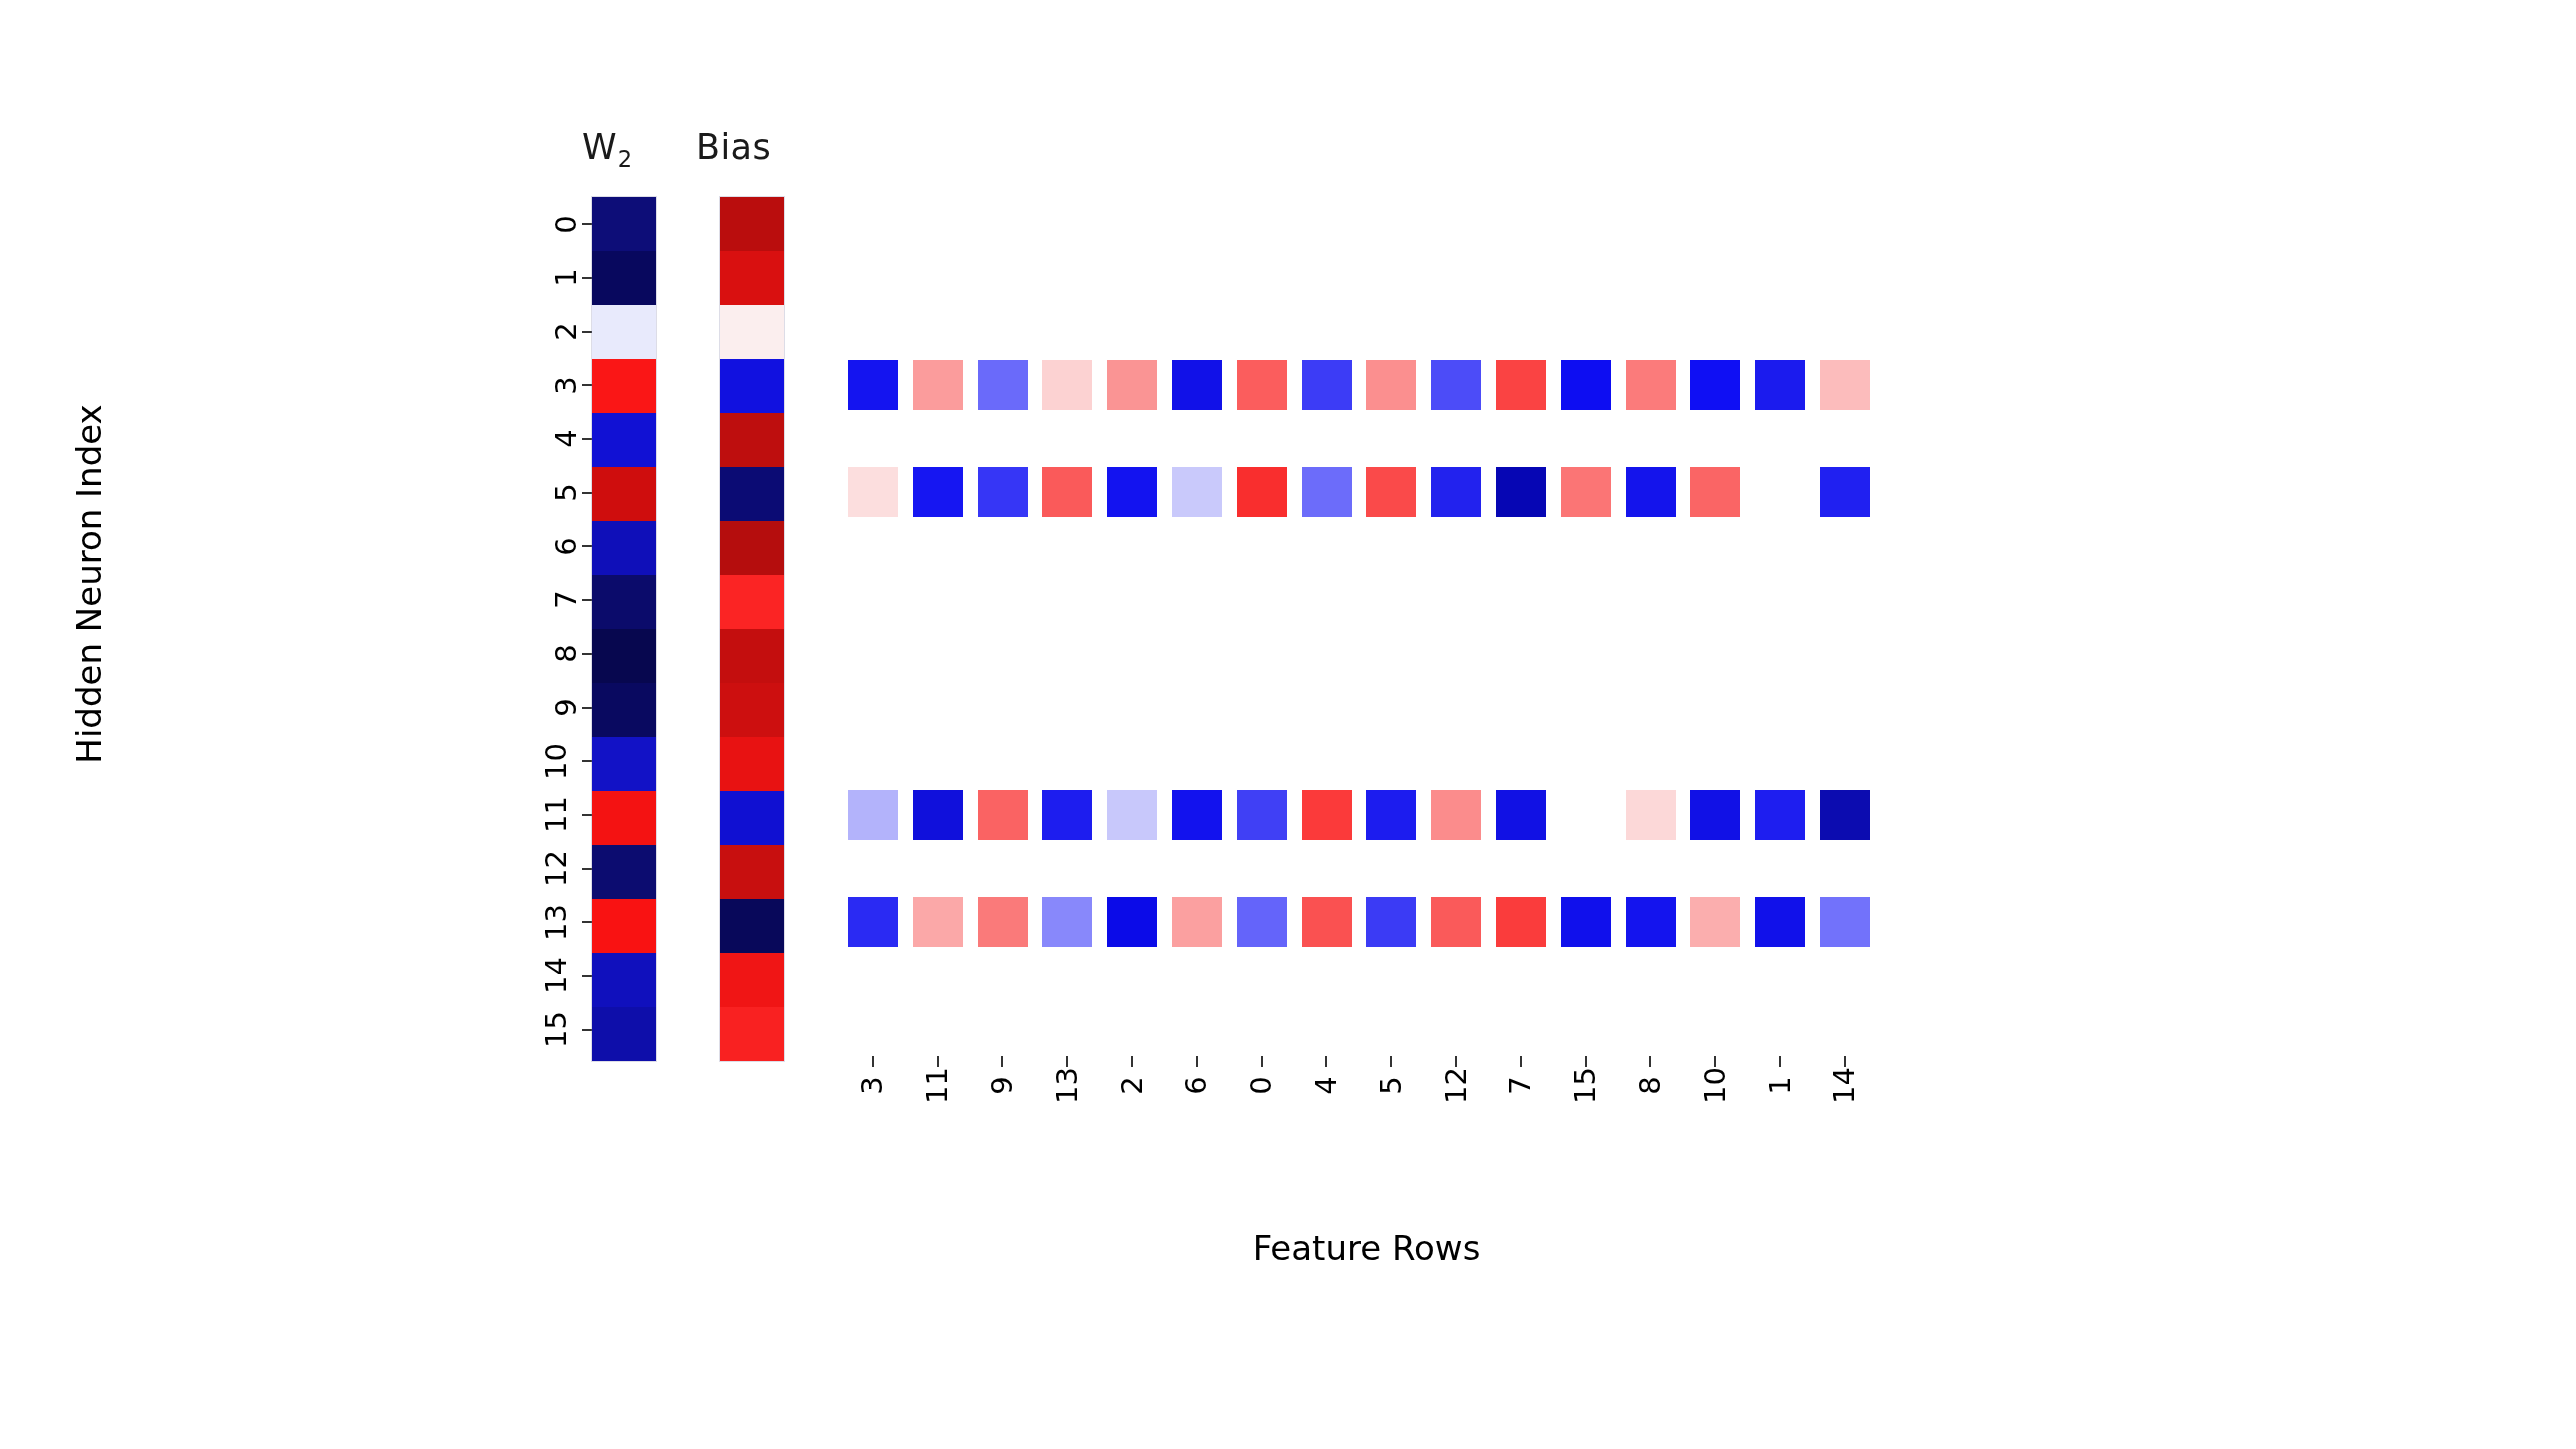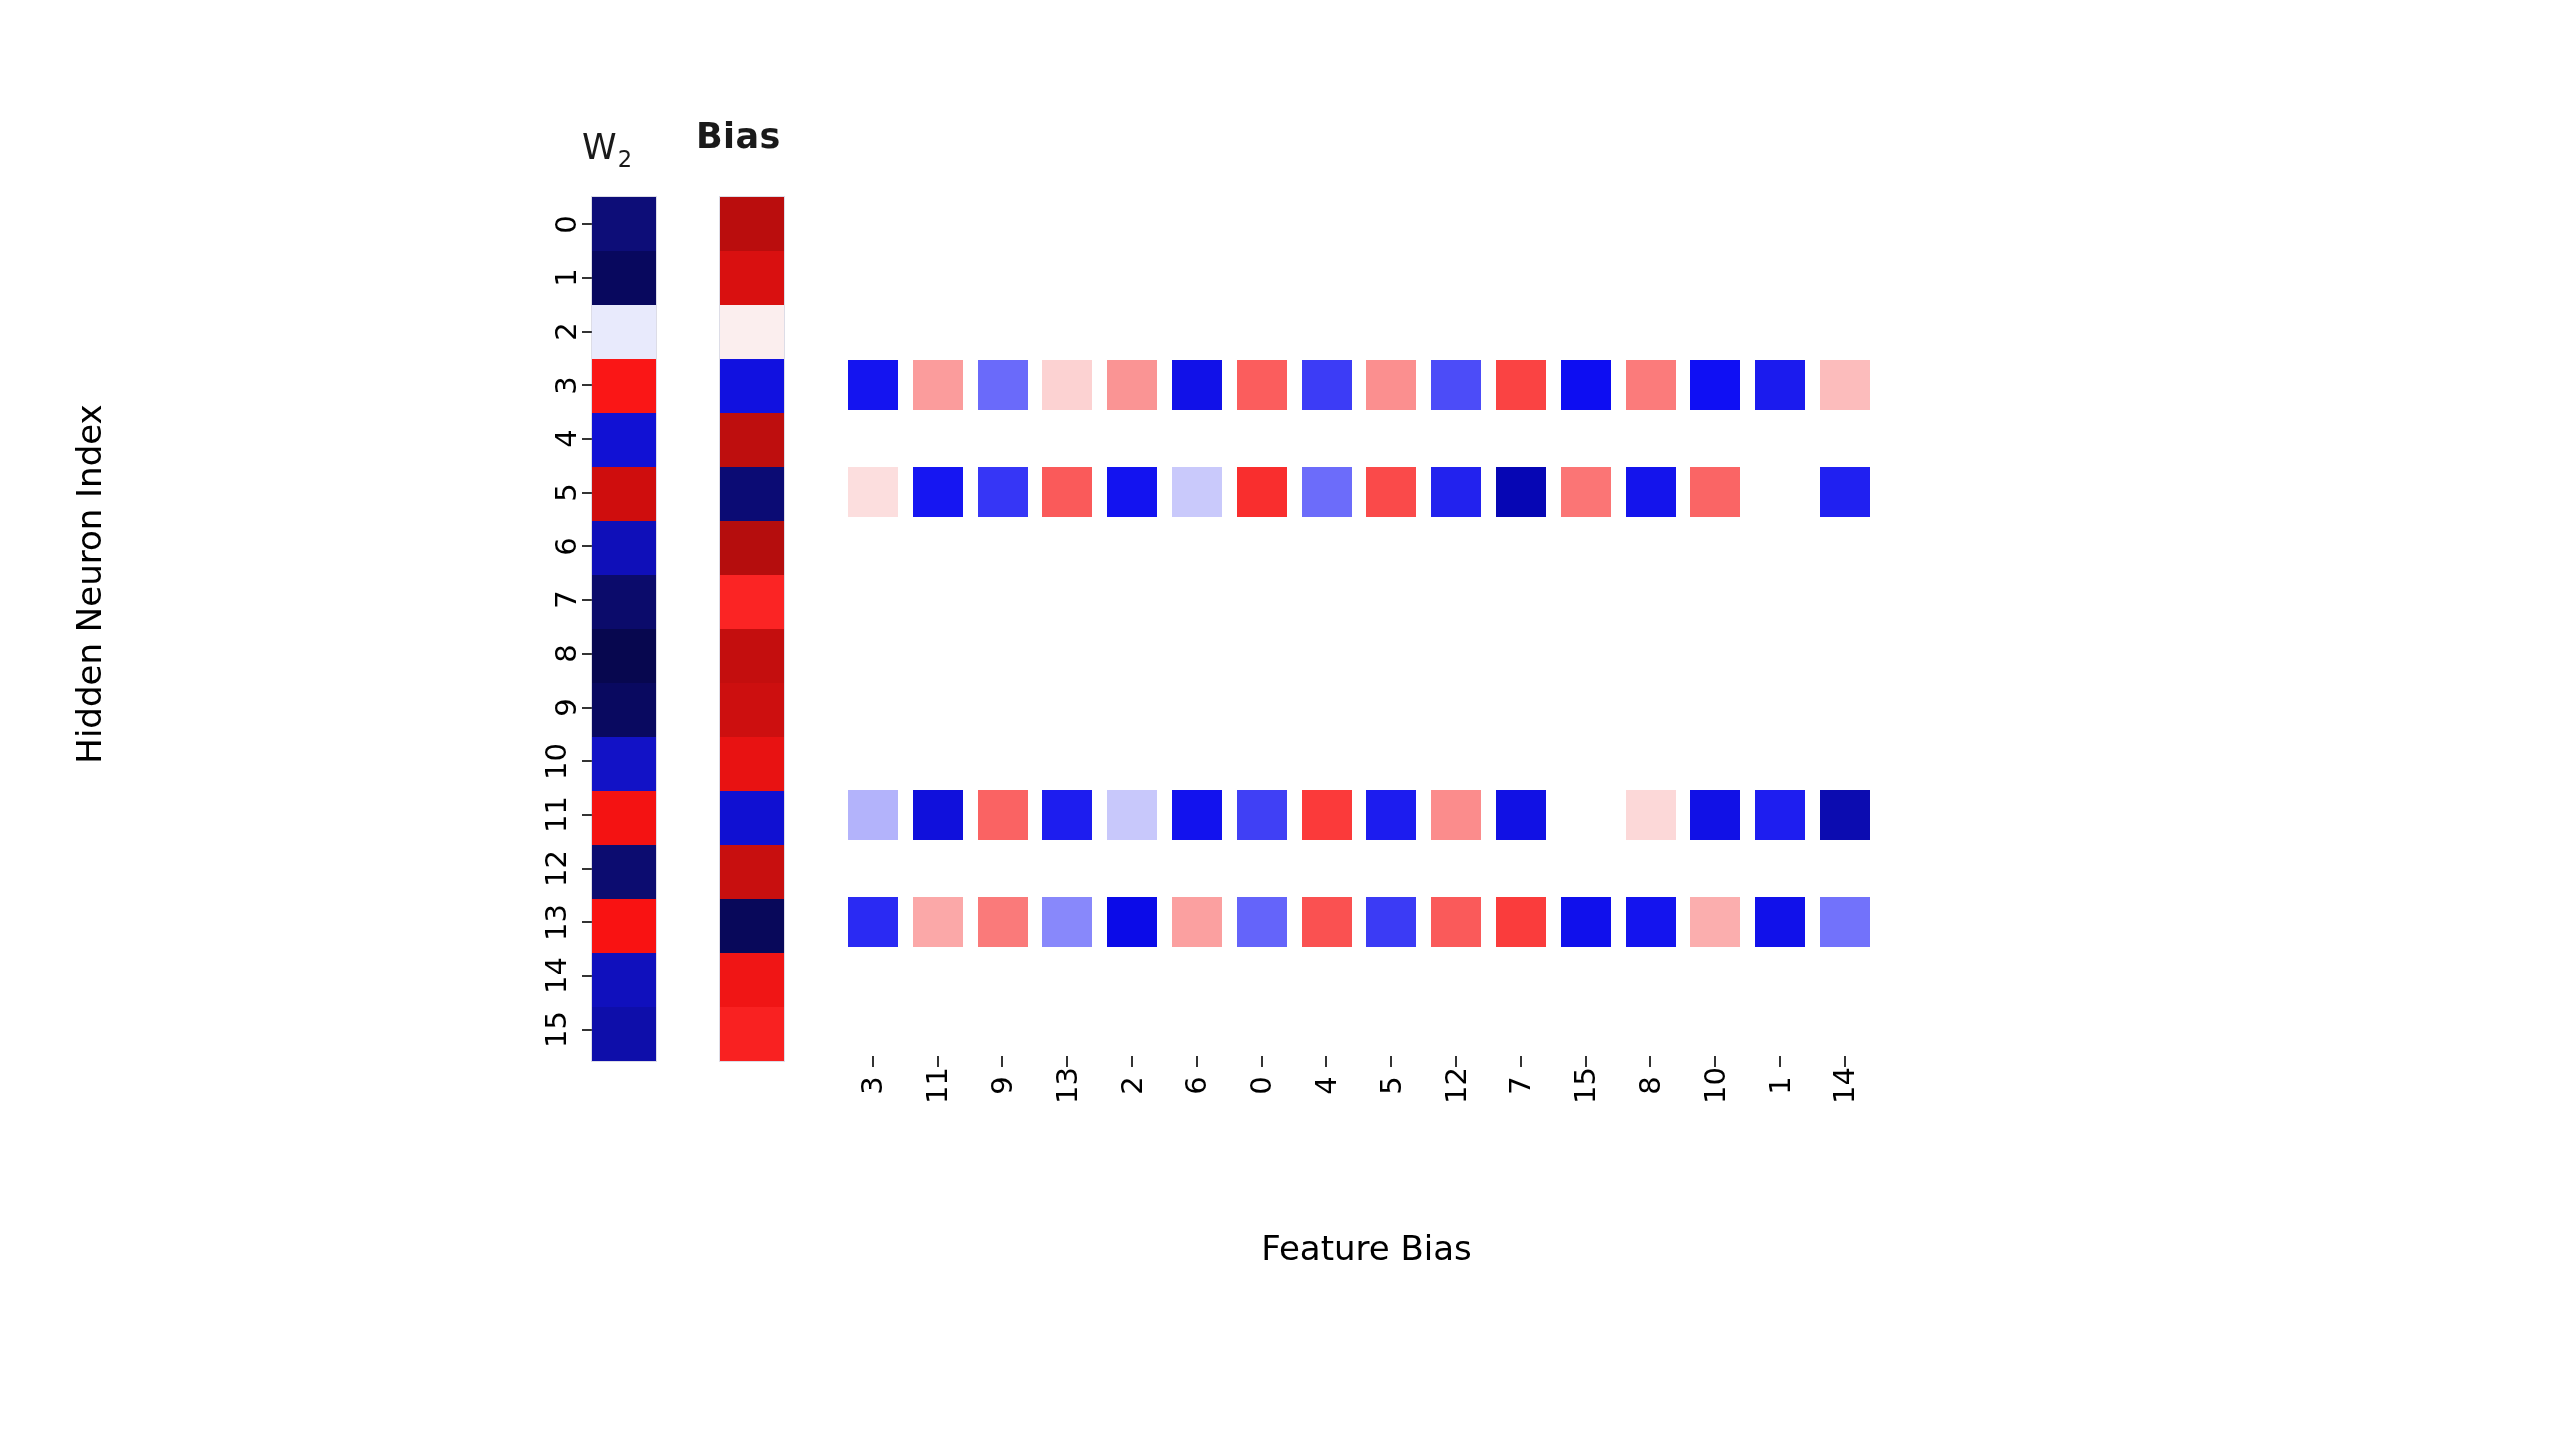--- a/index.html
+++ b/index.html
@@ -25,21 +25,21 @@
     color: #1a1a1a;
     white-space: nowrap;
     letter-spacing: 0.4px;
   }
   .col-title .sub {
     font-size: 22.5px;
     vertical-align: sub;
     margin-left: 0.8px;
   }
   #w2-title  { left: 582px; top: 127px; }
-  #bias-title{ left: 696px; top: 116px; font-weight: bold; }
+  #bias-title{ left: 696px; top: 127px; }
   #main-title{ left: 1038px; top: 127px; font-size: 37px; }
   #main-title .sub { font-size: 24px; }
 
   
   .strip {
     position: absolute;
     width: 64px;
     outline: 0.8px solid rgba(120,120,160,0.25);
   }
   #w2-strip   { left: 592px; top: 197px; }
@@ -292,16 +292,16 @@
       <div class="xtick" style="left: 1566px;"><span>15</span></div>
       <div class="xtick-mark" style="left: 1649px;"></div>
       <div class="xtick" style="left: 1631px;"><span>8</span></div>
       <div class="xtick-mark" style="left: 1714px;"></div>
       <div class="xtick" style="left: 1696px;"><span>10</span></div>
       <div class="xtick-mark" style="left: 1779px;"></div>
       <div class="xtick" style="left: 1761px;"><span>1</span></div>
       <div class="xtick-mark" style="left: 1844px;"></div>
       <div class="xtick" style="left: 1825px;"><span>14</span></div>
     </div>
-  <div id="x-axis-label">Feature Bias</div>
+  <div id="x-axis-label">Feature Rows</div>
 
 </div>
 
 
 </body></html>

